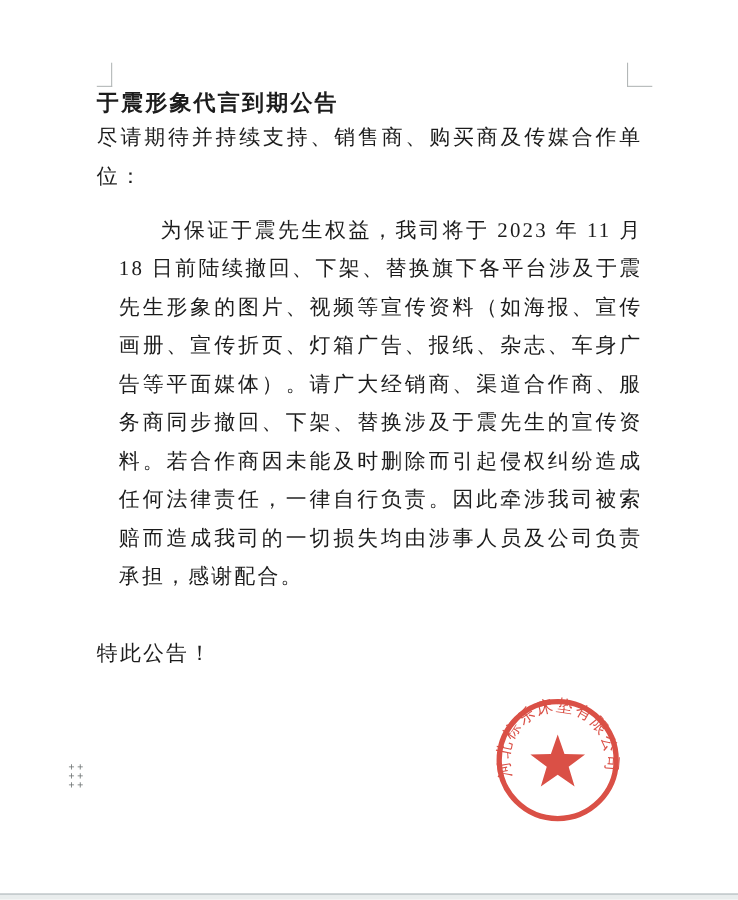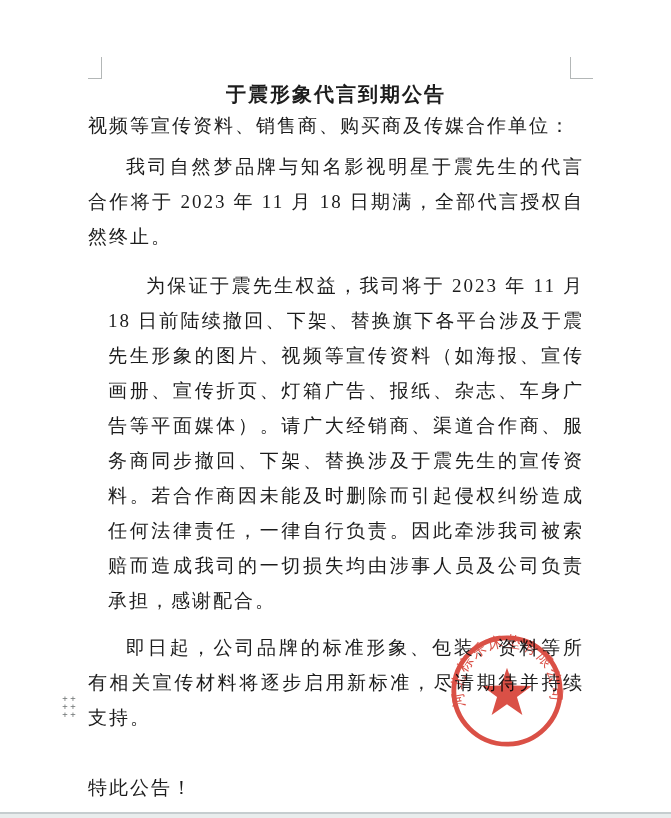--- a/index.html
+++ b/index.html
@@ -26,21 +26,21 @@
   .doc {
     position: absolute;
     left: 88px;
     top: 80px;
     width: 496px;
     font-size: 19px;
     letter-spacing: 2px;
     line-height: 35px;
   }
   .doc-title {
-    text-align: center;
+    text-align: left;
     font-size: 20px;
     line-height: 28px;
     letter-spacing: 2px;
     margin-bottom: 0;
   }
   .doc p { text-align: justify; }
   .salutation { margin-top: 0; }
   .para { text-indent: 2em; }
   .para-1 { margin-top: 6px; }
   .para-2 { margin-top: 14px; margin-left: 20px; }
@@ -98,24 +98,22 @@
   <div class="v"></div>
     <div class="h"></div>
 </div>
 <div class="corner-mark mark-tr">
   <div class="v"></div>
     <div class="h"></div>
 </div>
 
 <div class="doc">
   <h1 class="doc-title">于震形象代言到期公告</h1>
-  <p class="salutation">视频等宣传资料、销售商、购买商及传媒合作单位：</p>
-  <p class="para para-1">我司自然梦品牌与知名影视明星于震先生的代言合作将于 2023 年 11 月 18 日期满，全部代言授权自然终止。</p>
+  <p class="salutation">尽请期待并持续支持、销售商、购买商及传媒合作单位：</p>
   <p class="para para-2">为保证于震先生权益，我司将于 2023 年 11 月 18 日前陆续撤回、下架、替换旗下各平台涉及于震先生形象的图片、视频等宣传资料（如海报、宣传画册、宣传折页、灯箱广告、报纸、杂志、车身广告等平面媒体）。请广大经销商、渠道合作商、服务商同步撤回、下架、替换涉及于震先生的宣传资料。若合作商因未能及时删除而引起侵权纠纷造成任何法律责任，一律自行负责。因此牵涉我司被索赔而造成我司的一切损失均由涉事人员及公司负责承担，感谢配合。</p>
-  <p class="para para-3">即日起，公司品牌的标准形象、包装、资料等所有相关宣传材料将逐步启用新标准，尽请期待并持续支持。</p>
   <p class="closing">特此公告！</p>
 
 </div>
 
 <div class="cross-grid">
   <span>+</span>
   <span>+</span>
   <span>+</span>
   <span>+</span>
   <span>+</span>

